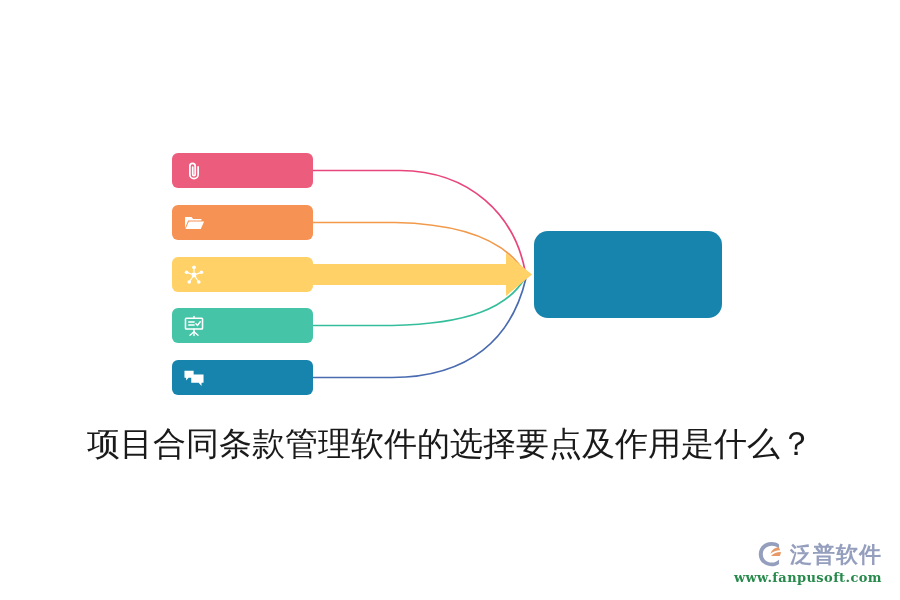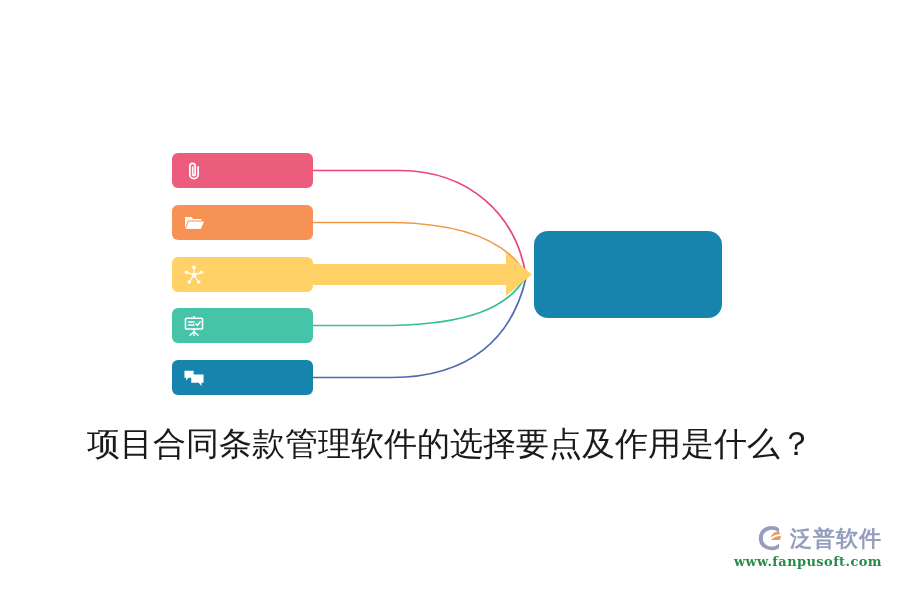--- a/index.html
+++ b/index.html
@@ -114,20 +114,21 @@
   #watermark {
     position: absolute;
     right: 18px;
     bottom: 16px;
     width: 150px;
     height: 60px;
     opacity: 0.92;
     display: flex;
     flex-direction: column;
     align-items: flex-end;
+    justify-content: flex-end;
   }
   #watermark .wm-top {
     display: flex;
     align-items: center;
     gap: 5px;
   }
   #watermark .wm-mark {
     width: 28px;
     height: 28px;
     display: block;

